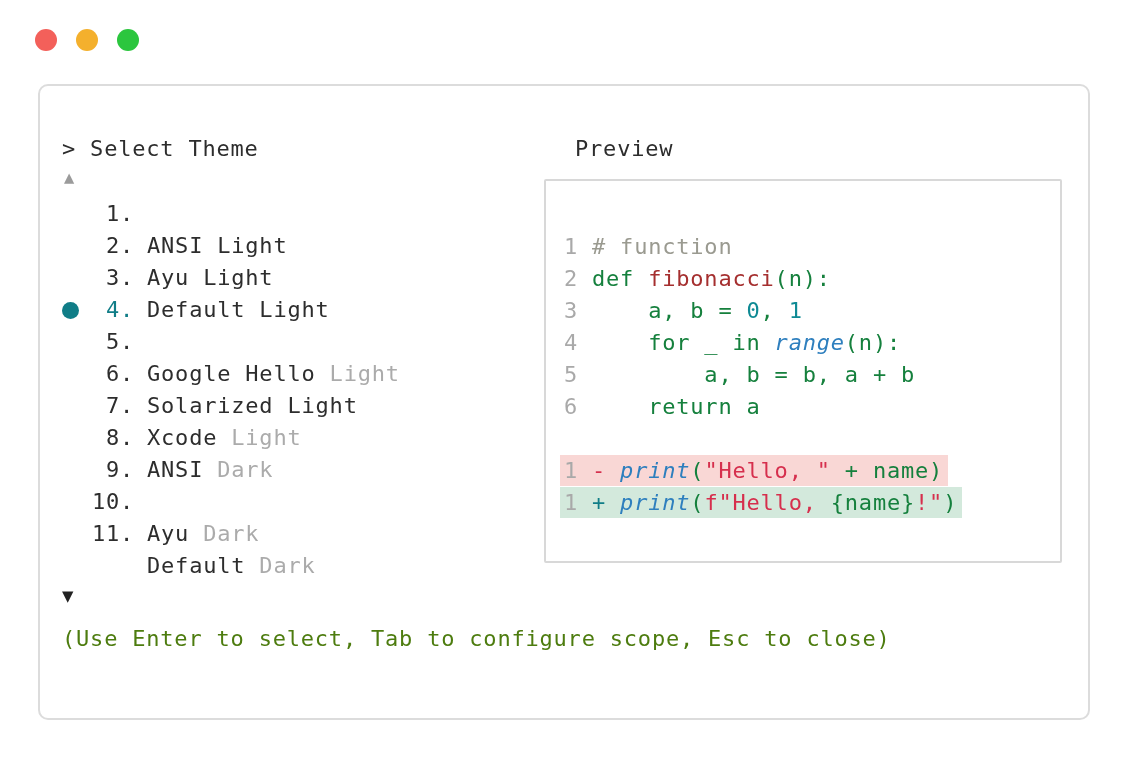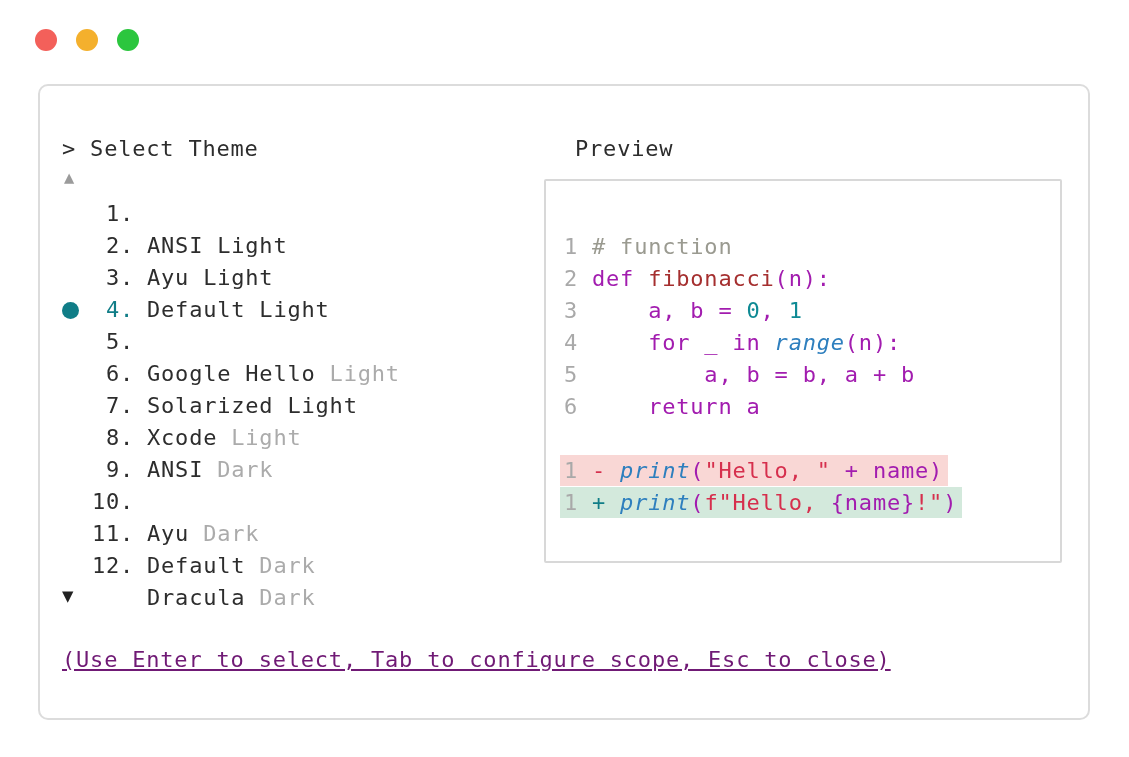--- a/index.html
+++ b/index.html
@@ -29,32 +29,32 @@
   .theme-list { position:absolute; left:22px; top:112px; }
   .row { display:flex; height:32px; line-height:32px; cursor:default; }
   .marker { width:30px; position:relative; }
   .dot { position:absolute; left:0px; top:8px; width:17px; height:17px; border-radius:50%;
     background:#107d87; }
   .num { width:42px; text-align:right; white-space:pre; }
   .lbl { margin-left:13px; white-space:pre;margin-top:32px; }
   .dim { color:#ababab; }
   .row.selected .num, .row.selected .lbl { color:#107d87; }
 
-  .help { position:absolute; left:22px; top:558px; color:#701a75;text-decoration:underline; }
+  .help { position:absolute; left:22px; top:537px; color:#4d7c0f; }
 
   .preview-title { position:absolute; left:499px; top:47px;margin-left:36px; }
   .preview-box { position:absolute; left:504px; top:93px; width:518px; height:384px;
     border:2px solid #d8d8d8; border-radius:2px; background:#ffffff; overflow:hidden; }
   .code { padding:50px 4px 0 18px; }
   .cl { height:32px; line-height:32px; white-space:pre; font-size:22px; letter-spacing:0.8px; }
   .blank { height:32px; }
   .ln { display:inline-block; width:14px; color:#a9a9a9; white-space:pre; }
   .gap { display:inline-block; width:14px; }
   .tok { white-space:pre; }
-  .t-plain   { color:#a21caf; }
+  .t-plain   { color:#15803d; }
   .t-comment { color:#9a9a90; }
   .t-function{ color:#a52f2f; }
   .t-number  { color:#0e8a94; }
   .t-builtin { color:#2e7fbe;font-style:italic; }
   .t-string  { color:#d62f4d; }
   .sign-del  { color:#d62f4d; white-space:pre; }
   .sign-ins  { color:#107d87; white-space:pre; }
   .diff { height:31px; line-height:31px; margin-bottom:1px; width:max-content;
     margin-left:-4px; padding:0 5px 0 4px; }
   .diff.del { background:#f9d7d5; }
@@ -124,25 +124,20 @@
       <div class="row mono">
         <span class="marker"></span>
         <span class="num">10.</span>
         <span class="lbl"><span>Ayu</span><span class="dim"> Dark</span></span>
       </div>
       <div class="row mono">
         <span class="marker"></span>
         <span class="num">11.</span>
         <span class="lbl"><span>Default</span><span class="dim"> Dark</span></span>
       </div>
-      <div class="row mono">
-        <span class="marker"></span>
-        <span class="num">12.</span>
-        <span class="lbl"><span>Dracula</span><span class="dim"> Dark</span></span>
-      </div>
     </div>
 
     <div class="scroll-down">▼</div>
 
     <div class="preview-title mono">Preview</div>
 
     <div class="preview-box">
       <div class="code">
         <div class="cl"><span class="ln">1</span><span class="gap"></span><span class="tok t-comment"># function</span></div>
         <div class="cl"><span class="ln">2</span><span class="gap"></span><span class="tok t-plain">def </span><span class="tok t-function">fibonacci</span><span class="tok t-plain">(n):</span></div>

